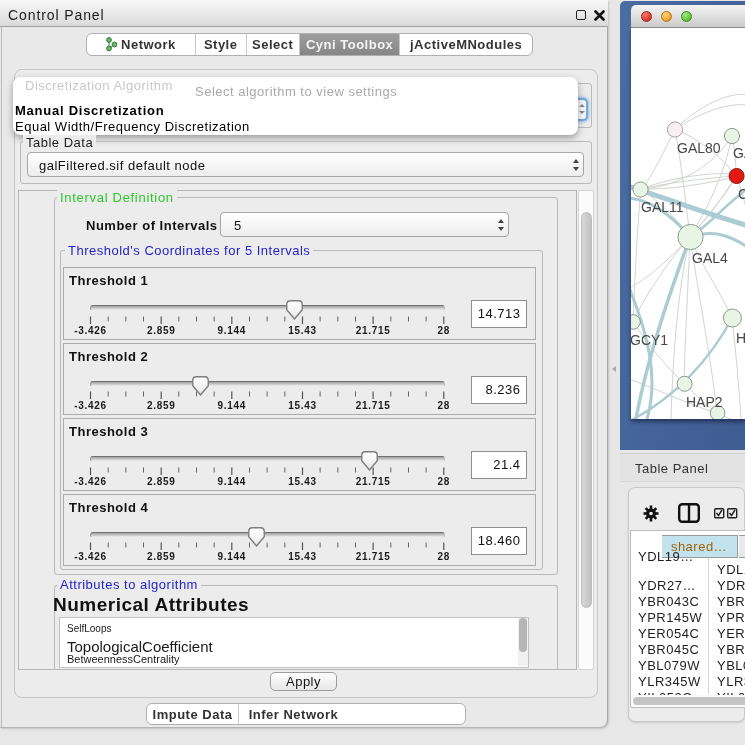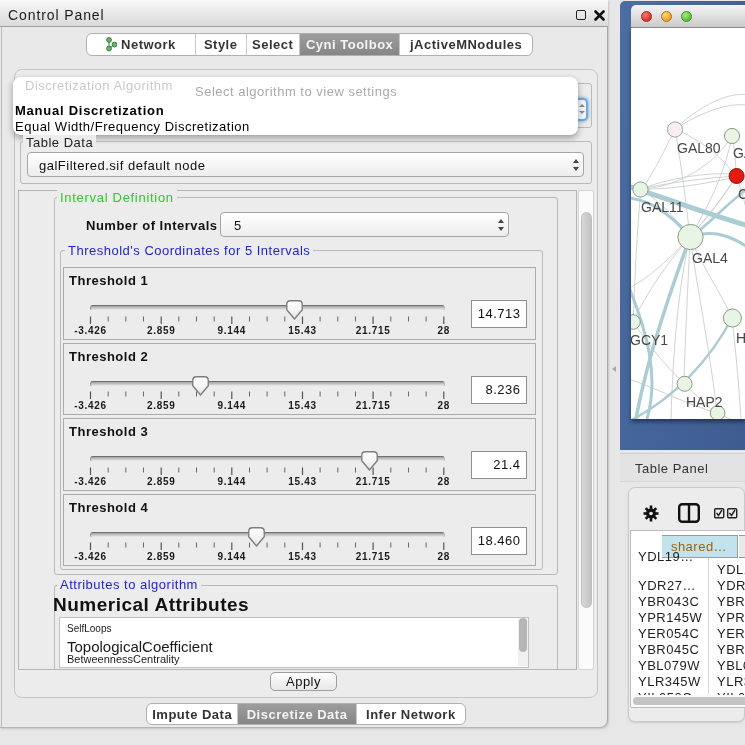--- a/index.html
+++ b/index.html
@@ -284,21 +284,20 @@
   <div style="left:7px;top:20.2px;font-size:15px;letter-spacing:0;color:#1a1a1a;position:absolute">TopologicalCoefficient</div>
   <div style="left:7px;top:35.4px;font-size:11px;letter-spacing:0;color:#1a1a1a;position:absolute">BetweennessCentrality</div>
 </div>
 <div style="left:518px;top:618px;width:10px;height:48px;background:#f0f0f0"></div>
 <div style="left:519px;top:618px;width:8px;height:34px;background:#b6b6b6;border-radius:4px"></div>
 
 <div style="left:270px;top:672px;width:67px;height:19px;background:linear-gradient(#fefefe,#e7e7e7);border:1px solid #9d9d9d;border-radius:5px;font-size:13px;color:#111;text-align:center;line-height:17px">Apply</div>
 
 <div class="tabswrap" style="left:146px;top:703px;width:320px;height:22px">
  <div class="tabseg" style="position:relative;width:92px">Impute Data</div>
- <div class="tabseg tabsel" style="position:relative;width:119px">Discretize Data</div>
  <div class="tabseg" style="position:relative;width:109px">Infer Network</div>
 </div>
 
 <div style="left:612px;top:366px;width:0;height:0;border-top:3px solid transparent;border-bottom:3px solid transparent;border-right:4px solid #a8a8a8"></div>
 
 <div id="bluewin"></div>
 <div id="nettitle"></div>
 <div class="light" style="left:641px;background:radial-gradient(circle at 35% 30%,#f67d72,#e23b31 60%,#b42821);border:1px solid #9c2a22"></div>
 <div class="light" style="left:661px;background:radial-gradient(circle at 35% 30%,#fbd77c,#f2a934 60%,#cd8a1e);border:1px solid #ab7417"></div>
 <div class="light" style="left:681px;background:radial-gradient(circle at 35% 30%,#a8e68a,#64c83e 60%,#48a32b);border:1px solid #3f8d22"></div>

